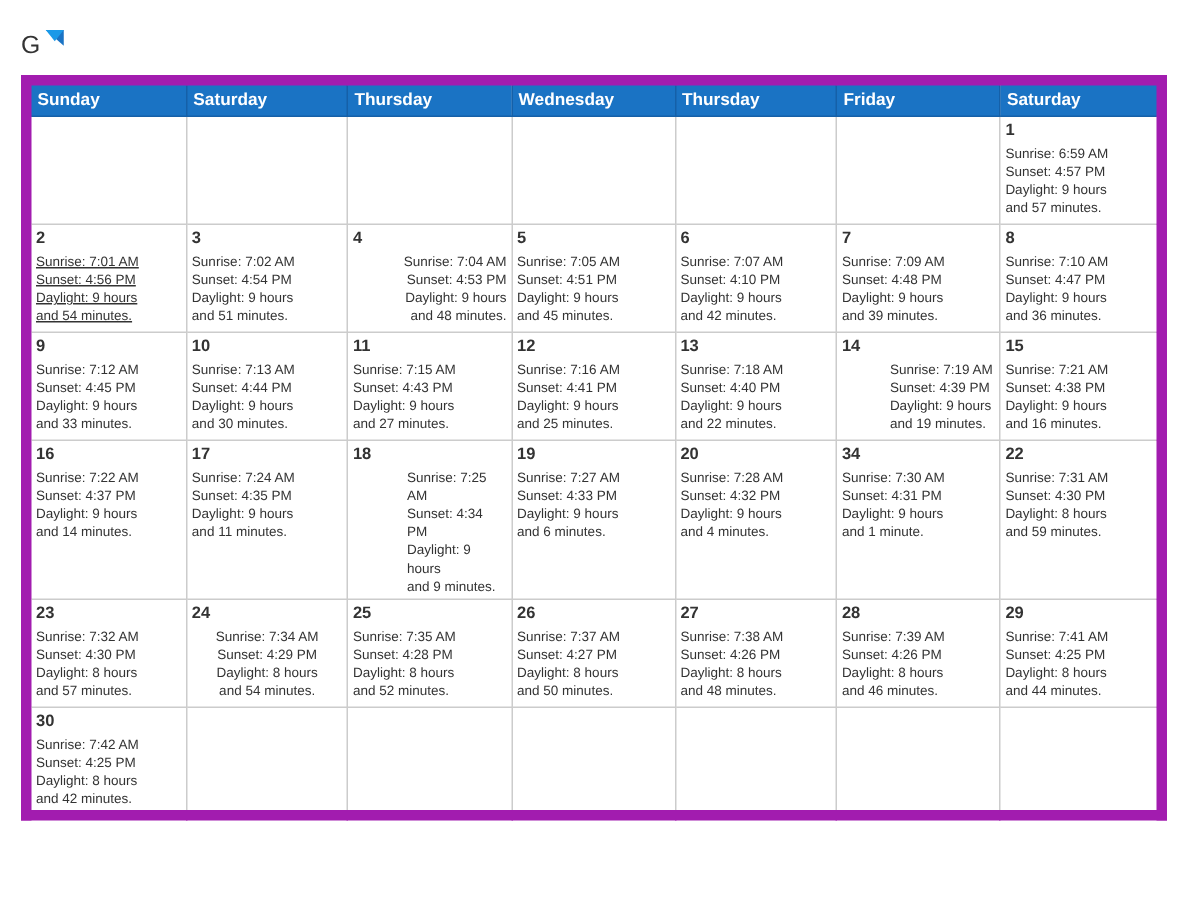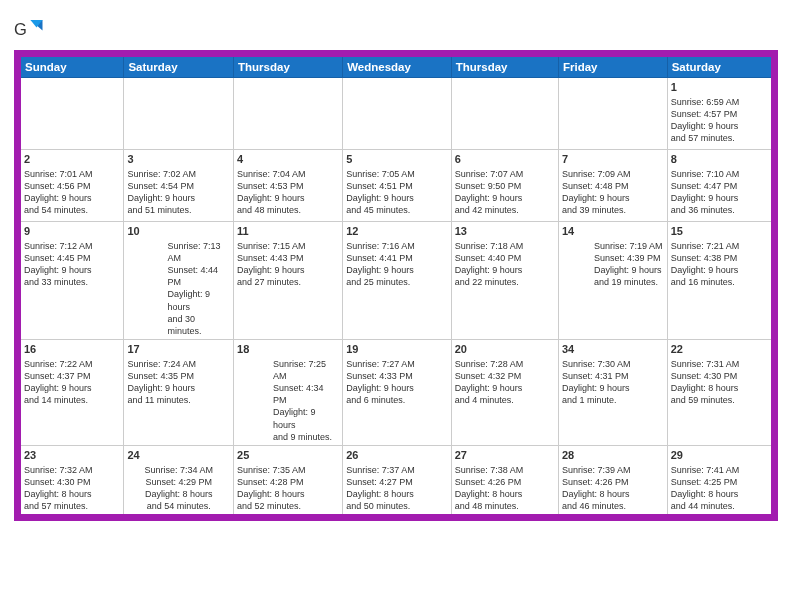--- a/index.html
+++ b/index.html
@@ -142,50 +142,50 @@
             <span class="day-num">1</span>
             <div class="day-info" style="white-space: pre-line;">Sunrise: 6:59 AM
 Sunset: 4:57 PM
 Daylight: 9 hours
 and 57 minutes.</div>
           </td>
         </tr>
         <tr>
           <td>
             <span class="day-num">2</span>
-            <div class="day-info" style="white-space: pre-line;">Sunrise: 7:01 AM
+            <div class="day-info" style="white-space: pre-line; text-decoration: underline;">Sunrise: 7:01 AM
 Sunset: 4:56 PM
 Daylight: 9 hours
 and 54 minutes.</div>
           </td>
           <td>
             <span class="day-num">3</span>
             <div class="day-info" style="white-space: pre-line;">Sunrise: 7:02 AM
 Sunset: 4:54 PM
 Daylight: 9 hours
 and 51 minutes.</div>
           </td>
           <td>
             <span class="day-num">4</span>
-            <div class="day-info" style="white-space: pre-line;">Sunrise: 7:04 AM
+            <div class="day-info" style="white-space: pre-line; text-align: right;">Sunrise: 7:04 AM
 Sunset: 4:53 PM
 Daylight: 9 hours
 and 48 minutes.</div>
           </td>
           <td>
             <span class="day-num">5</span>
             <div class="day-info" style="white-space: pre-line;">Sunrise: 7:05 AM
 Sunset: 4:51 PM
 Daylight: 9 hours
 and 45 minutes.</div>
           </td>
           <td>
             <span class="day-num">6</span>
             <div class="day-info" style="white-space: pre-line;">Sunrise: 7:07 AM
-Sunset: 9:50 PM
+Sunset: 4:10 PM
 Daylight: 9 hours
 and 42 minutes.</div>
           </td>
           <td>
             <span class="day-num">7</span>
             <div class="day-info" style="white-space: pre-line;">Sunrise: 7:09 AM
 Sunset: 4:48 PM
 Daylight: 9 hours
 and 39 minutes.</div>
           </td>
@@ -200,21 +200,21 @@
         <tr>
           <td>
             <span class="day-num">9</span>
             <div class="day-info" style="white-space: pre-line;">Sunrise: 7:12 AM
 Sunset: 4:45 PM
 Daylight: 9 hours
 and 33 minutes.</div>
           </td>
           <td>
             <span class="day-num">10</span>
-            <div class="day-info" style="white-space: pre-line; margin-left: 40px;">Sunrise: 7:13 AM
+            <div class="day-info" style="white-space: pre-line;">Sunrise: 7:13 AM
 Sunset: 4:44 PM
 Daylight: 9 hours
 and 30 minutes.</div>
           </td>
           <td>
             <span class="day-num">11</span>
             <div class="day-info" style="white-space: pre-line;">Sunrise: 7:15 AM
 Sunset: 4:43 PM
 Daylight: 9 hours
 and 27 minutes.</div>
@@ -342,16 +342,31 @@
 Daylight: 8 hours
 and 46 minutes.</div>
           </td>
           <td>
             <span class="day-num">29</span>
             <div class="day-info" style="white-space: pre-line;">Sunrise: 7:41 AM
 Sunset: 4:25 PM
 Daylight: 8 hours
 and 44 minutes.</div>
           </td>
+        </tr>
+        <tr class="last-row">
+          <td>
+            <span class="day-num">30</span>
+            <div class="day-info" style="white-space: pre-line;">Sunrise: 7:42 AM
+Sunset: 4:25 PM
+Daylight: 8 hours
+and 42 minutes.</div>
+          </td>
+          <td class="empty-cell"></td>
+          <td class="empty-cell"></td>
+          <td class="empty-cell"></td>
+          <td class="empty-cell"></td>
+          <td class="empty-cell"></td>
+          <td class="empty-cell"></td>
         </tr>
       </tbody>
   </table>
 </div>
 
 </body></html>

